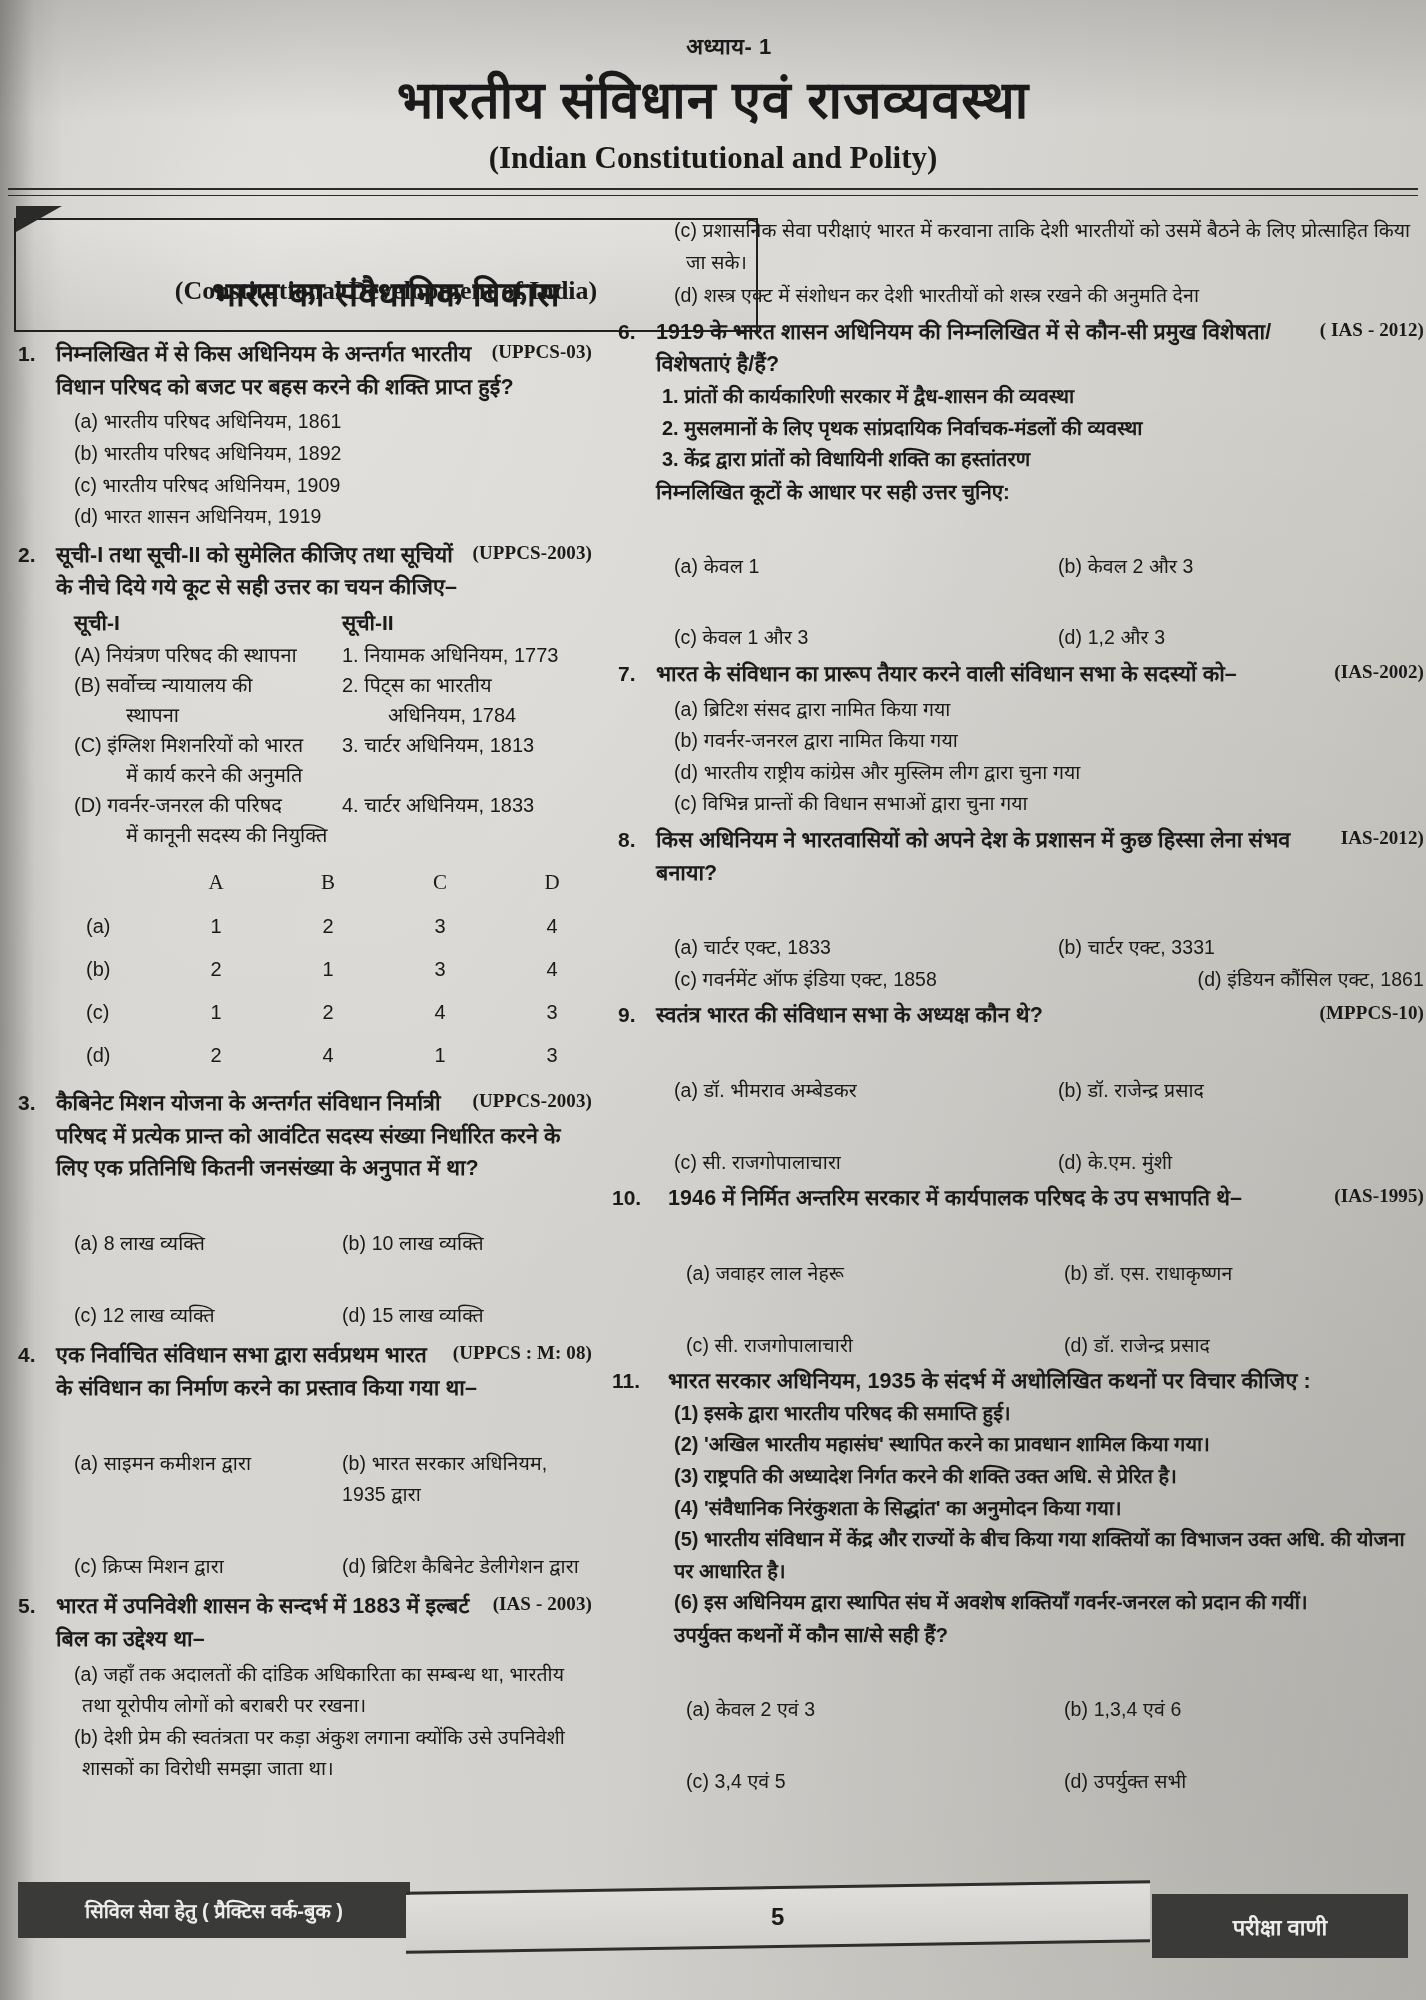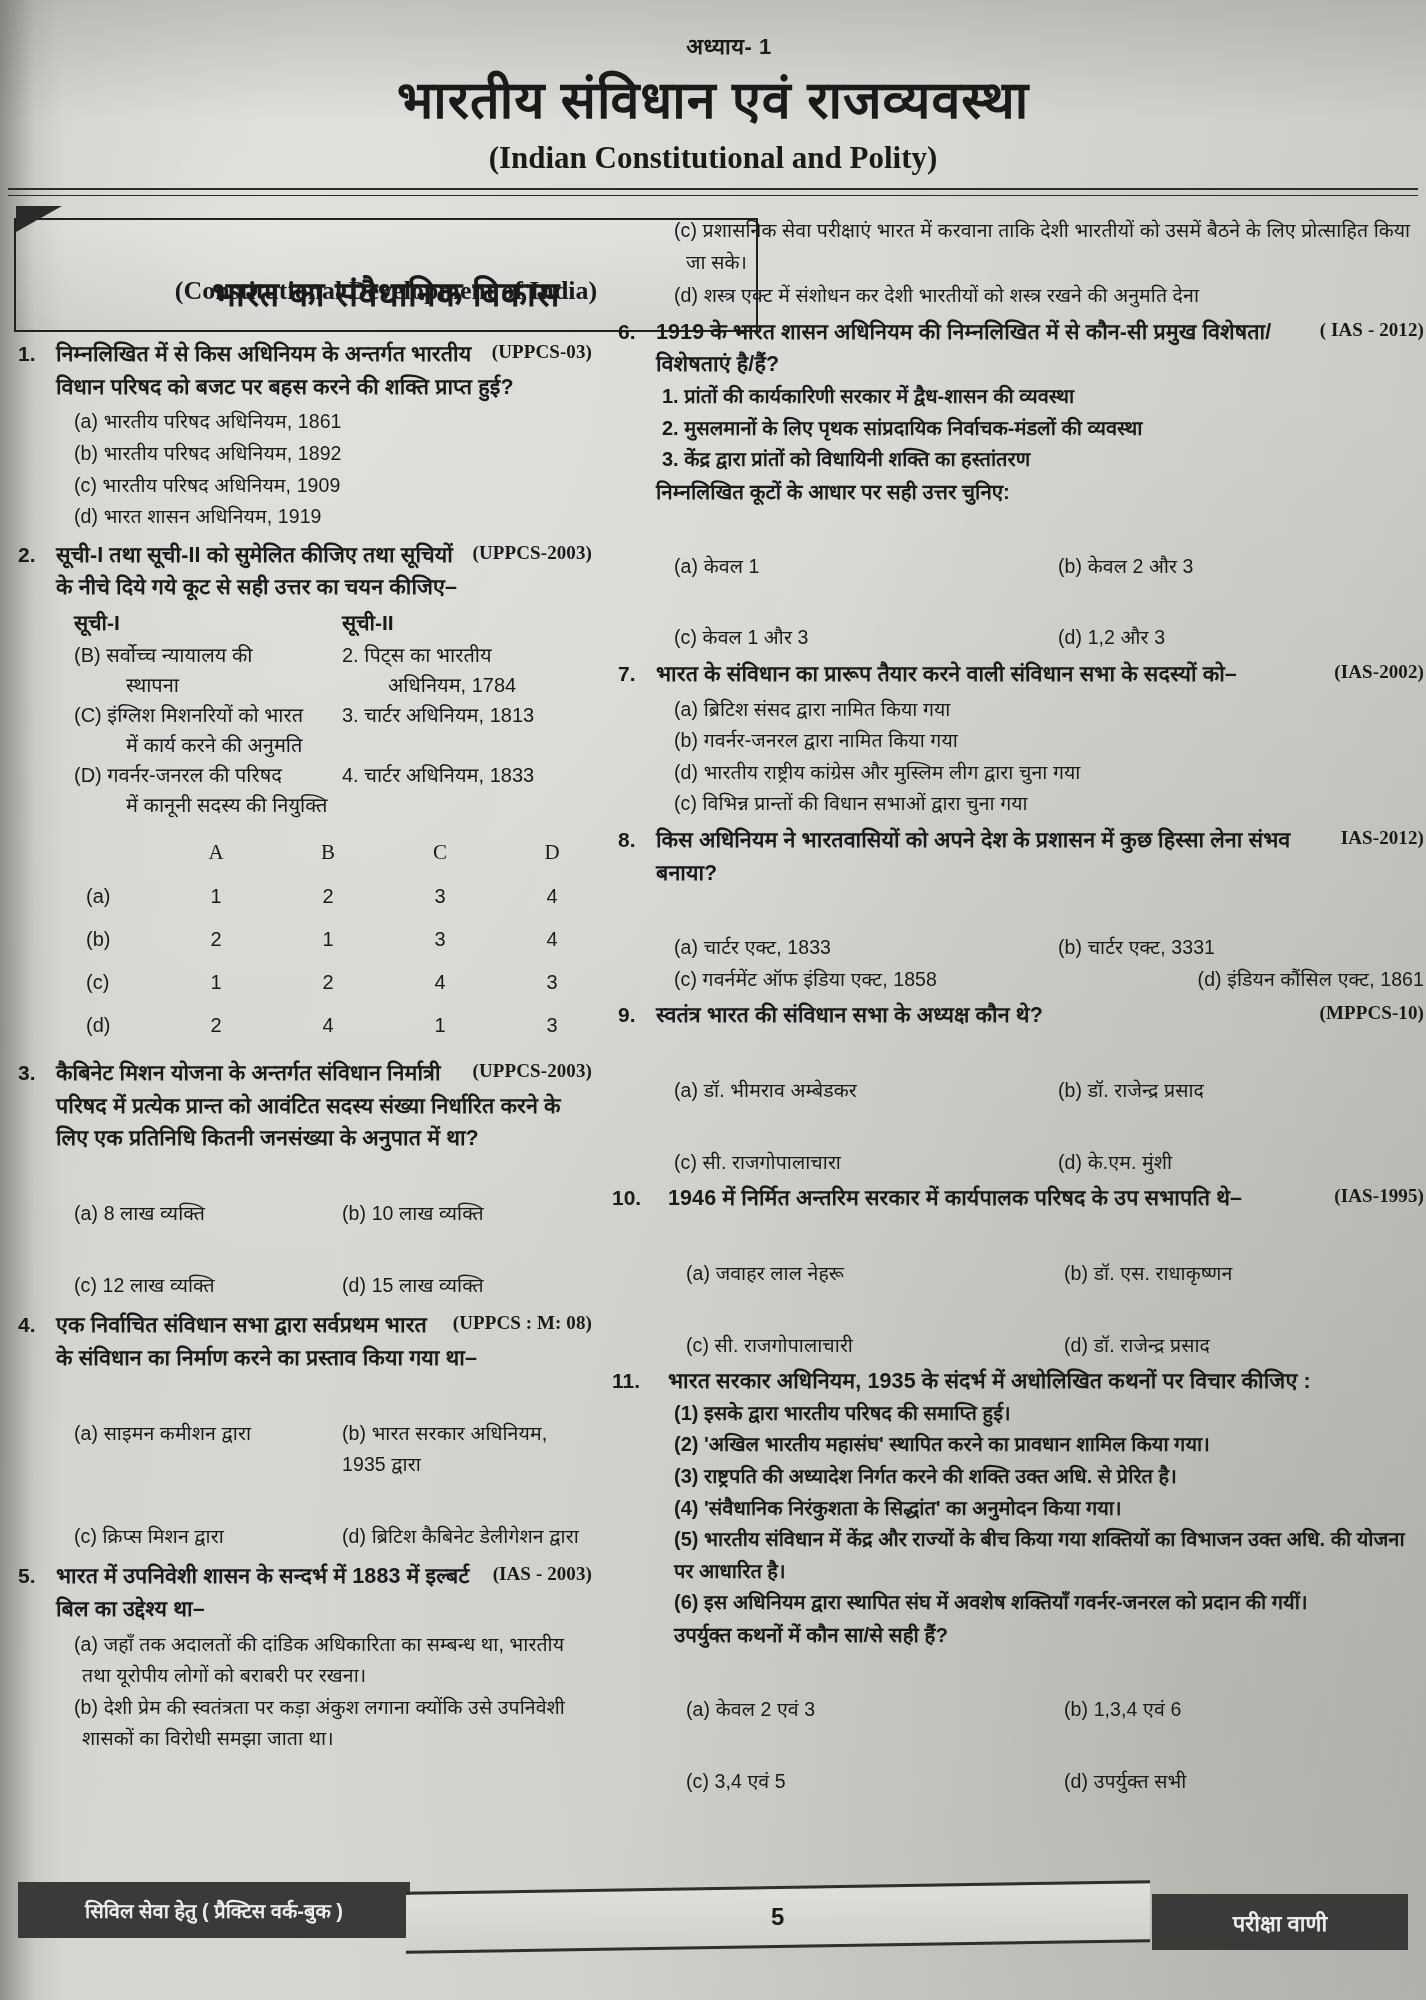--- a/index.html
+++ b/index.html
@@ -119,21 +119,21 @@
   .f-mid{
     position:absolute;left:388px;right:258px;top:6px;height:56px;
     border-top:3px solid #2e2e2c;border-bottom:3px solid #2e2e2c;
     background:linear-gradient(180deg,#e0dedb,#d2d0cc);
     display:flex;align-items:center;justify-content:center;
     font-size:24px;font-weight:700;
     transform:skewY(-.9deg);
   }
   .f-mid span{transform:skewY(.9deg);}
   .f-right{
-    position:absolute;right:0;top:14px;width:256px;height:56px;
+    position:absolute;right:0;top:14px;width:256px;height:64px;
     background:#3a3a38;color:#ededec;
     display:flex;align-items:center;justify-content:center;
     font-size:22px;font-weight:700;
   }
 </style>
 </head>
 <body>
 
 <div class="paper"></div>
 <div class="leftshade"></div>
@@ -178,20 +178,24 @@
           <span class="src">(UPPCS-2003)</span>
           <span>सूची-I तथा सूची-II को सुमेलित कीजिए तथा सूचियों के नीचे दिये गये कूट से सही उत्तर का चयन कीजिए–</span>
         </div>
 
         <div class="lists">
           <div class="lists-head">
             <div class="h1">सूची-I</div>
             <div>सूची-II</div>
           </div>
 
+          <div class="lrow">
+            <div class="c1">(A) नियंत्रण परिषद की स्थापना</div>
+            <div class="c2">1.  नियामक अधिनियम, 1773</div>
+          </div>
 
           <div class="lrow">
             <div class="c1">(B) सर्वोच्च न्यायालय की</div>
             <div class="c2">2.  पिट्स का भारतीय</div>
           </div>
           <div class="lrow">
             <div class="c1 cont">स्थापना</div>
             <div class="c2 cont2">अधिनियम, 1784</div>
           </div>
 

